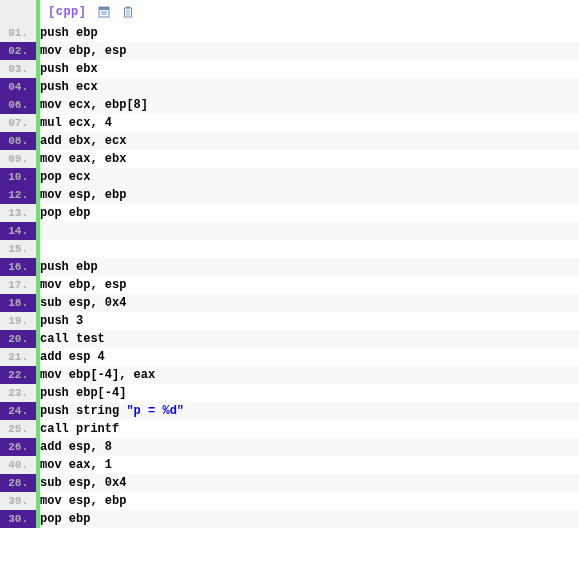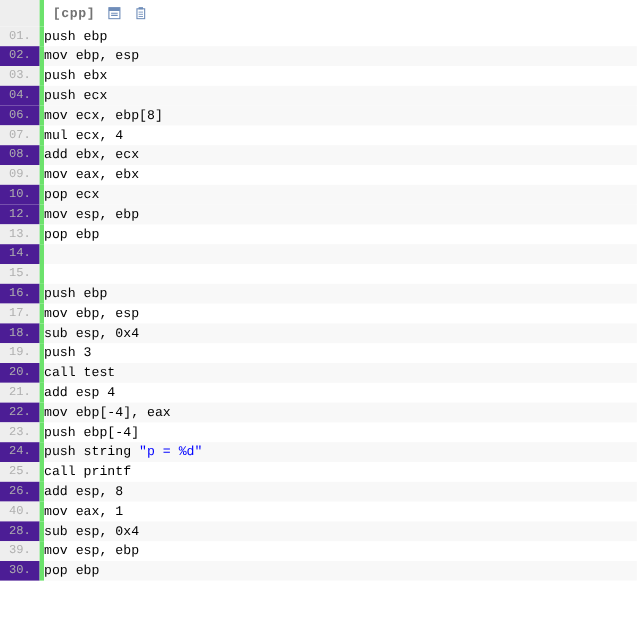--- a/index.html
+++ b/index.html
@@ -30,37 +30,38 @@
     background: #6CE26C;
     height: 100%;
   }
   .header-content {
     display: flex;
     align-items: center;
     padding-left: 8px;
     gap: 10px;
   }
   .lang-label {
-    color: #737373;
+    color: #8b5cf6;
     font-weight: bold;
     letter-spacing: 0.5px;
   }
   .icon-btn {
     display: inline-flex;
     align-items: center;
     justify-content: center;
     width: 14px;
     height: 14px;
     cursor: pointer;
   }
   .code-line {
     display: flex;
     align-items: stretch;
     height: 18px;
     line-height: 18px;
+    font-weight: bold;
   }
   .gutter {
     width: 36px;
     min-width: 36px;
     background: #eeeeee;
     color: #afafaf;
     text-align: right;
     padding-right: 8px;
     box-sizing: border-box;
     font-size: 11px;

